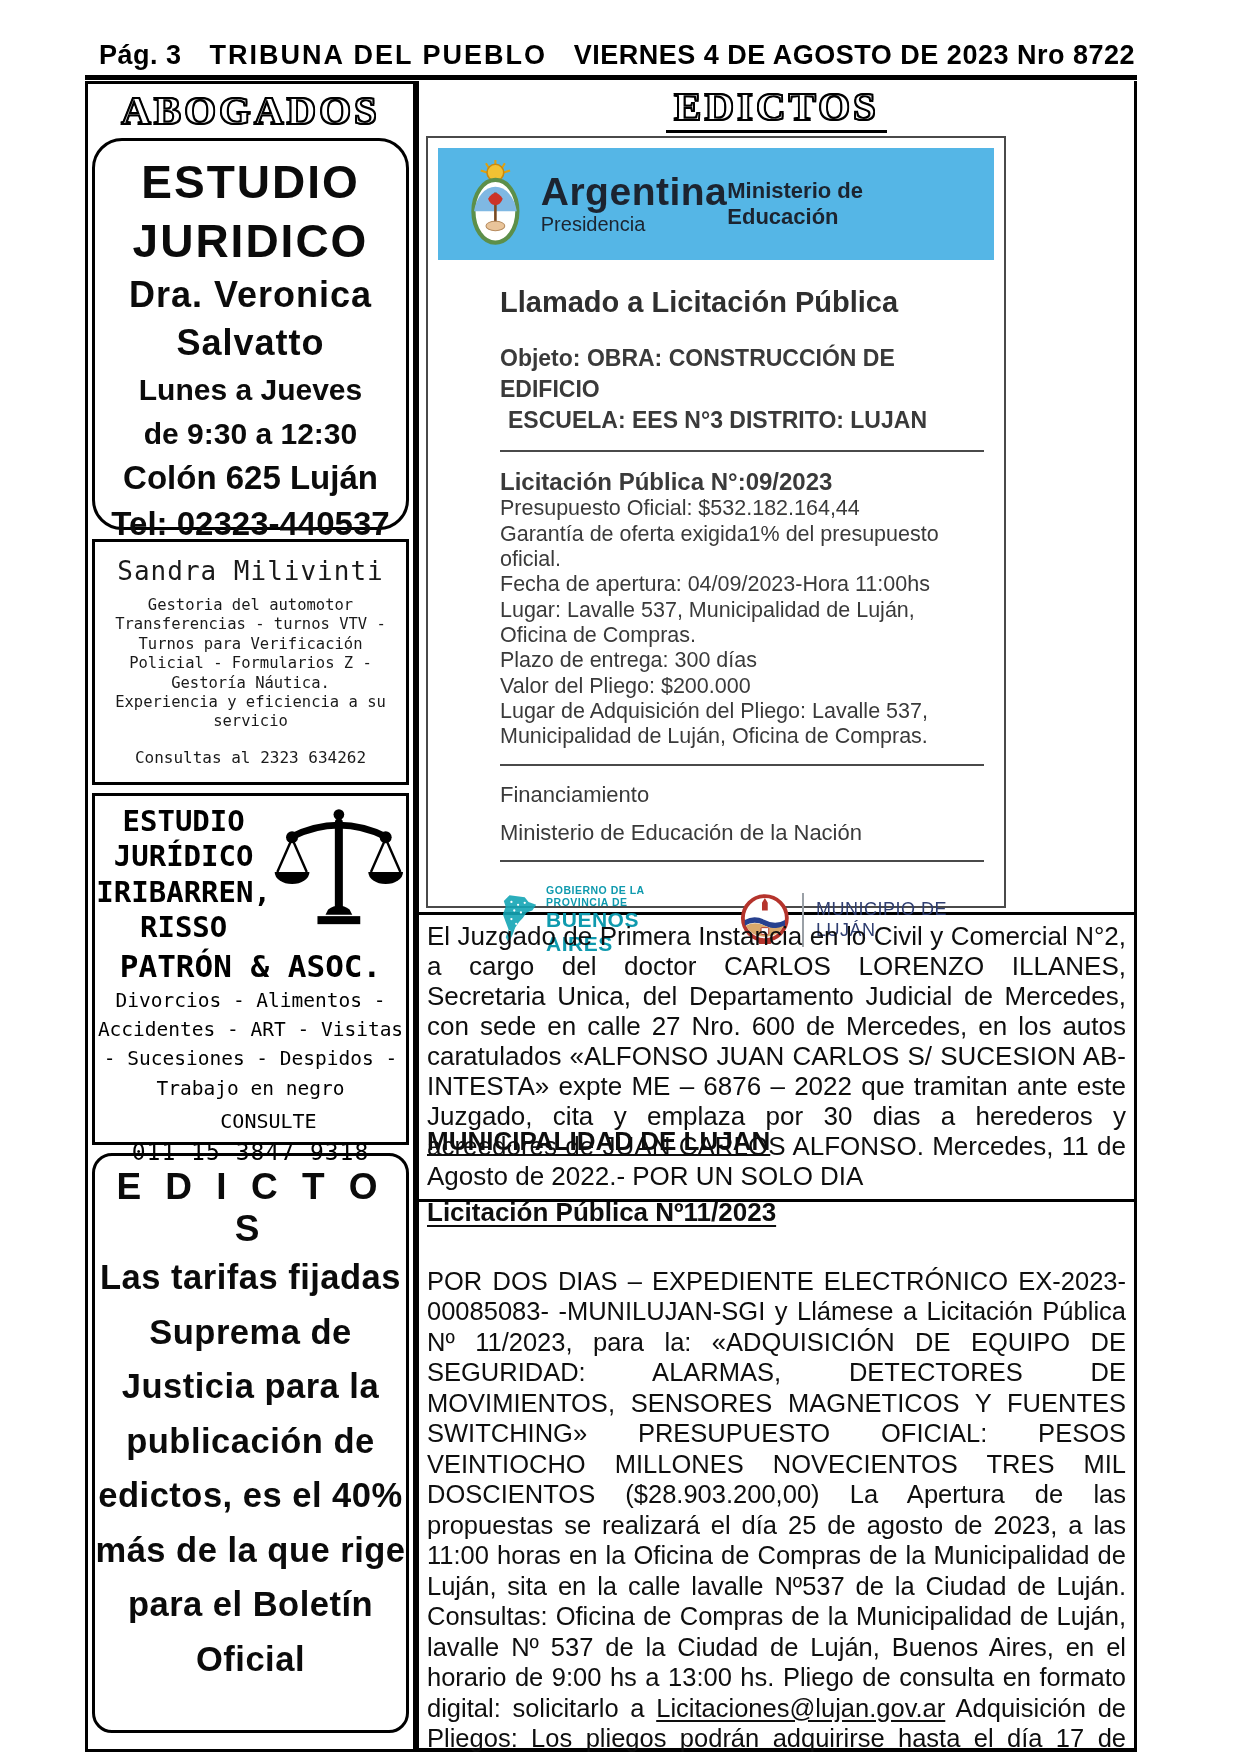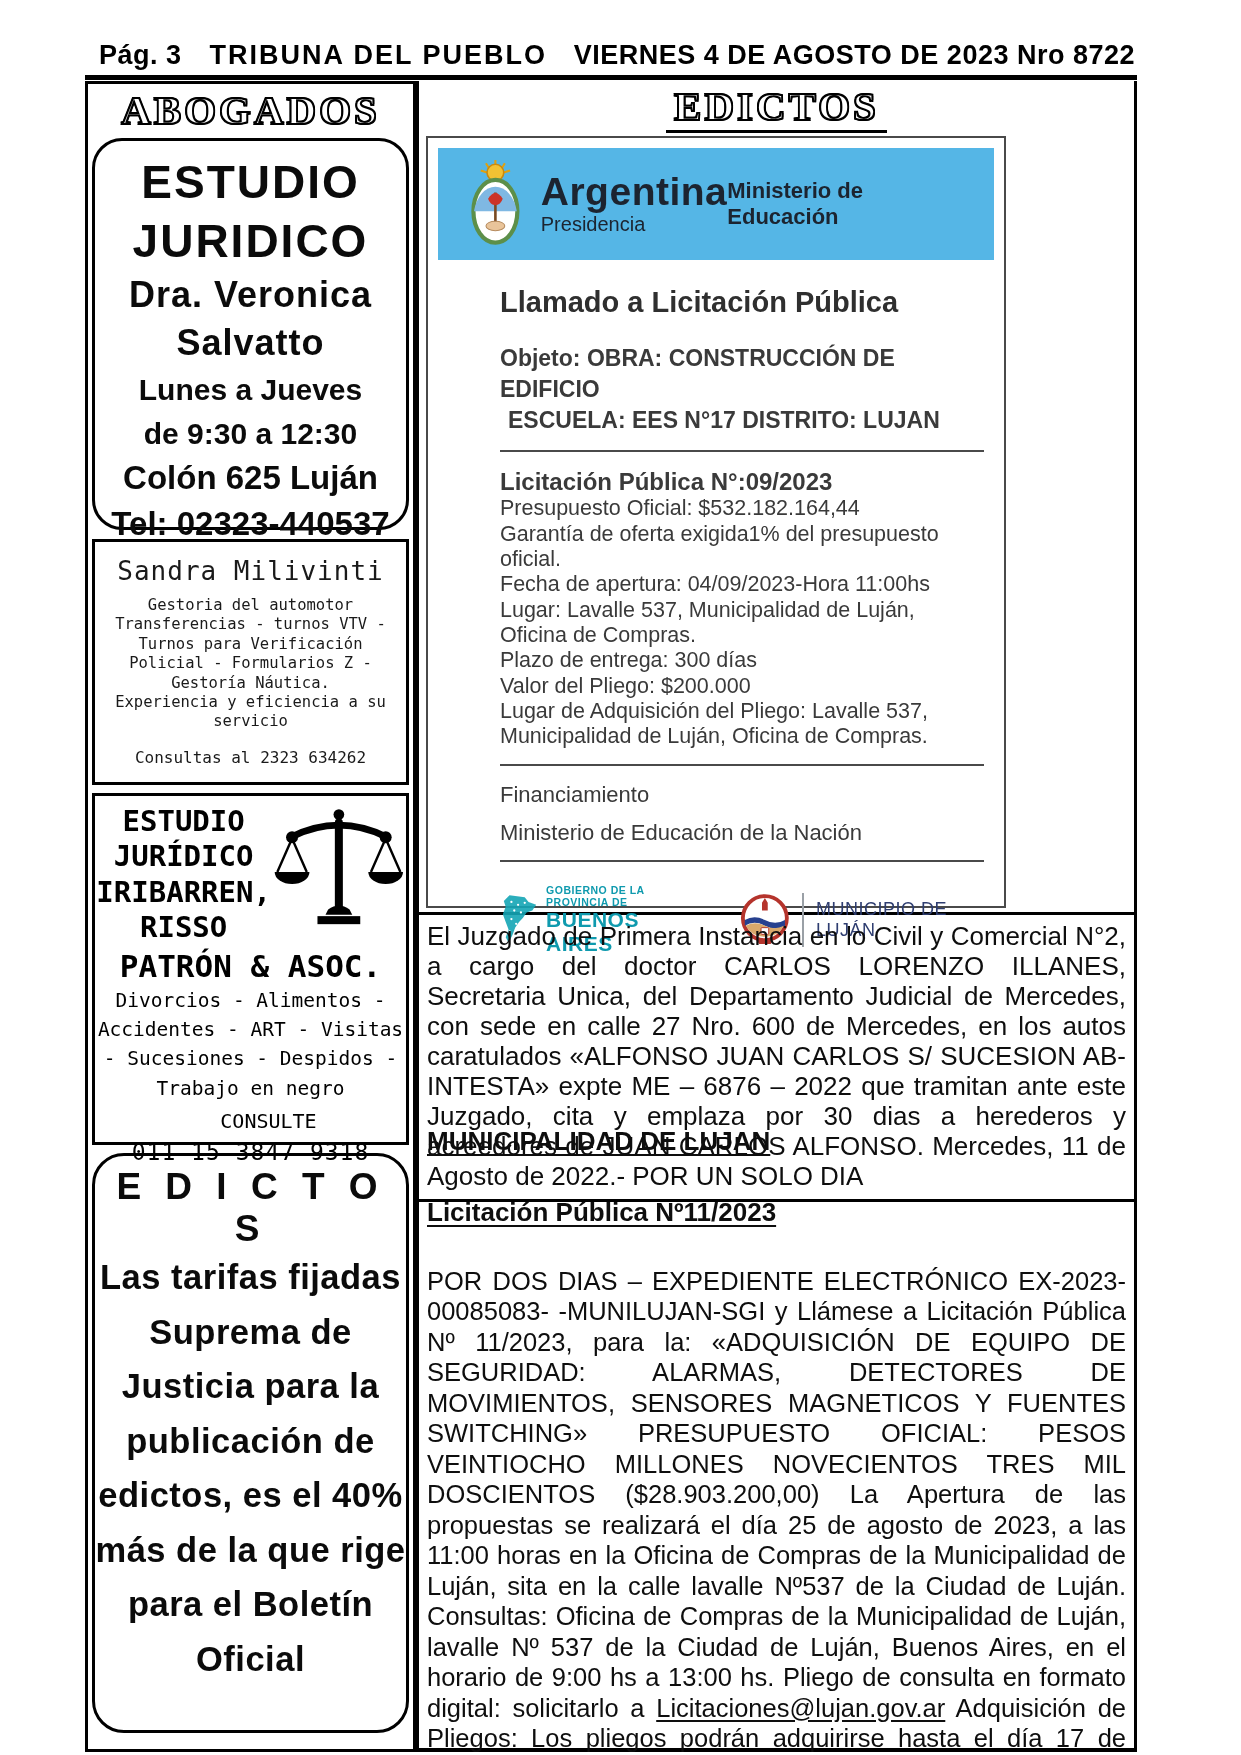--- a/index.html
+++ b/index.html
@@ -69,21 +69,21 @@
   }
   .ad3 .toprow { display: flex; }
   .ad3 .titles { width: 57%; text-align: center; font-weight: bold; font-size: 29px; line-height: 1.22; }
   .ad3 .scales { width: 43%; display: flex; justify-content: center; align-items: flex-start; }
   .ad3 .patron { text-align: center; font-weight: bold; font-size: 31px; margin-top: 2px; }
   .ad3 .svc { text-align: center; font-size: 19.5px; line-height: 1.3; margin-top: 4px; }
   .ad3 .consulte { text-align: center; font-size: 20px; margin-top: 8px; padding-left: 36px; }
   .ad3 .phone { text-align: center; font-size: 23px; letter-spacing: 1px; margin-top: 6px; }
 
   .ad4 {
-    margin-top: 8px; border: 3px solid #000; border-radius: 32px;
+    margin-top: 8px; border: 3px solid #000; border-radius: 20px;
     height: 580px; text-align: center; padding-top: 10px; color: #0b0b0b;
   }
   .ad4 .title { font-weight: bold; font-size: 37px; letter-spacing: 7px; }
   .ad4 .line { font-weight: bold; font-size: 34.5px; line-height: 1.58; letter-spacing: 0.5px; }
 
   
   .gov-box {
     margin: 3px 0 0 7px; width: 580px; height: 772px;
     border: 2px solid #4a4a4a; background: #fff;
   }
@@ -238,21 +238,21 @@
             <div class="brand-name">Argentina</div>
             <div class="brand-sub">Presidencia</div>
           </div>
           <div class="ministry">Ministerio de Educación</div>
         </div>
 
         <div class="gov-content">
           <div class="gov-heading">Llamado a Licitación Pública</div>
           <div class="gov-objeto">
             <div>Objeto: OBRA: CONSTRUCCIÓN DE EDIFICIO</div>
-            <div class="ind">ESCUELA: EES N°17 DISTRITO: LUJAN</div>
+            <div class="ind">ESCUELA: EES N°3 DISTRITO: LUJAN</div>
           </div>
           <hr class="gov-rule">
           <div class="gov-lictitle">Licitación Pública N°:09/2023</div>
           <div class="gov-detail">Presupuesto Oficial: $532.182.164,44</div>
           <div class="gov-detail">Garantía de oferta exigida1% del presupuesto oficial.</div>
           <div class="gov-detail">Fecha de apertura: 04/09/2023-Hora 11:00hs</div>
           <div class="gov-detail">Lugar: Lavalle 537, Municipalidad de Luján,</div>
           <div class="gov-detail">Oficina de Compras.</div>
           <div class="gov-detail">Plazo de entrega: 300 días</div>
           <div class="gov-detail">Valor del Pliego: $200.000</div>

